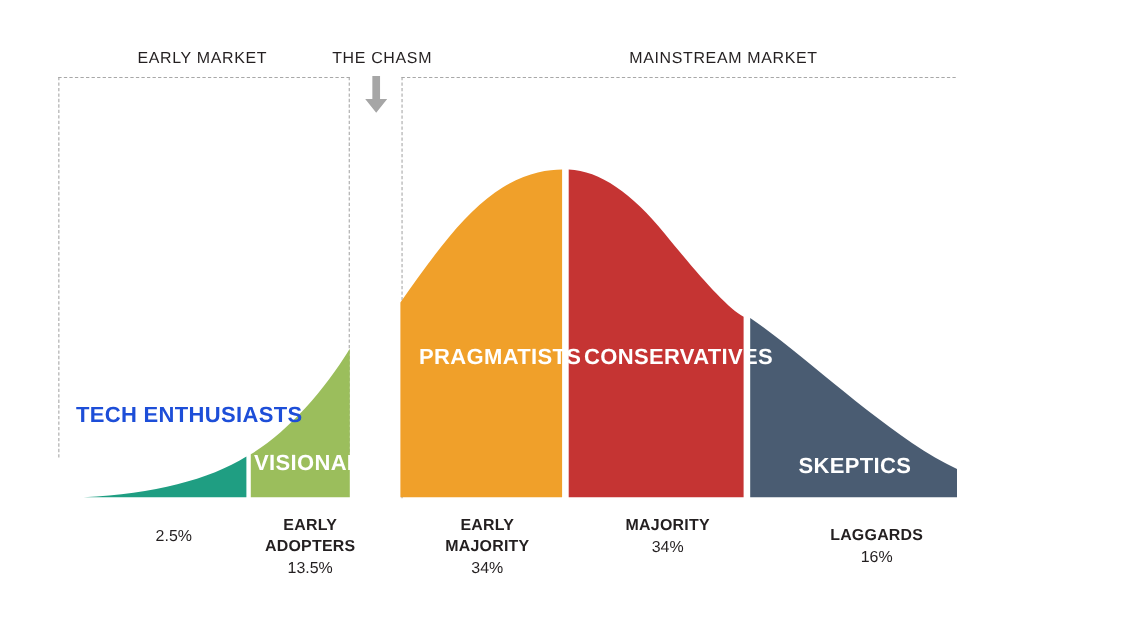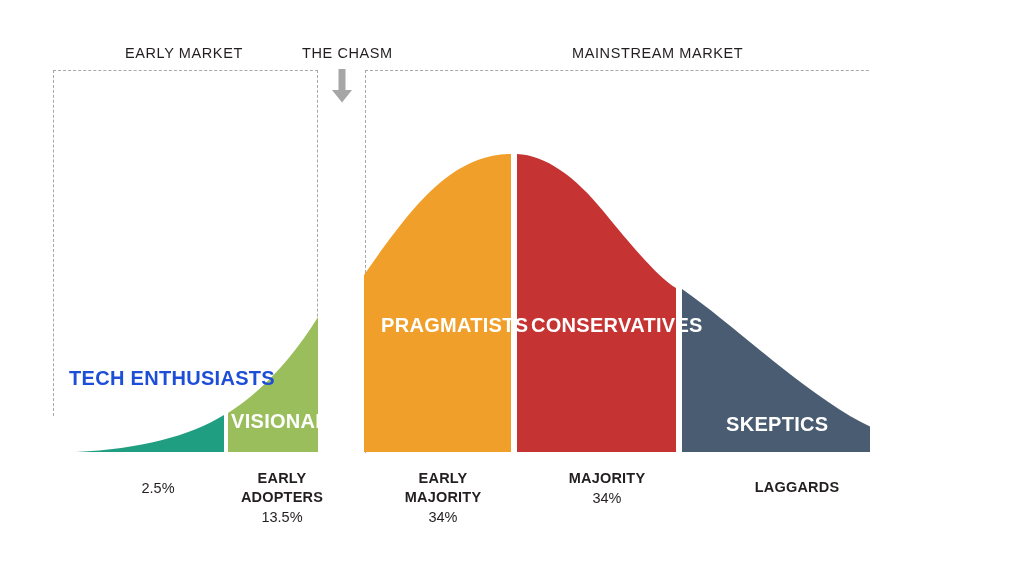--- a/index.html
+++ b/index.html
@@ -171,15 +171,16 @@
     <span class="cap-pct">34%</span>
   </div>
 
   <div class="caption" id="cap-late-majority">
     <span class="cap-name">MAJORITY</span>
     <span class="cap-pct">34%</span>
   </div>
 
   <div class="caption" id="cap-laggards">
     <span class="cap-name">LAGGARDS</span>
+    <span class="cap-pct">16%</span>
   </div>
 
 </div>
 
 </body></html>

